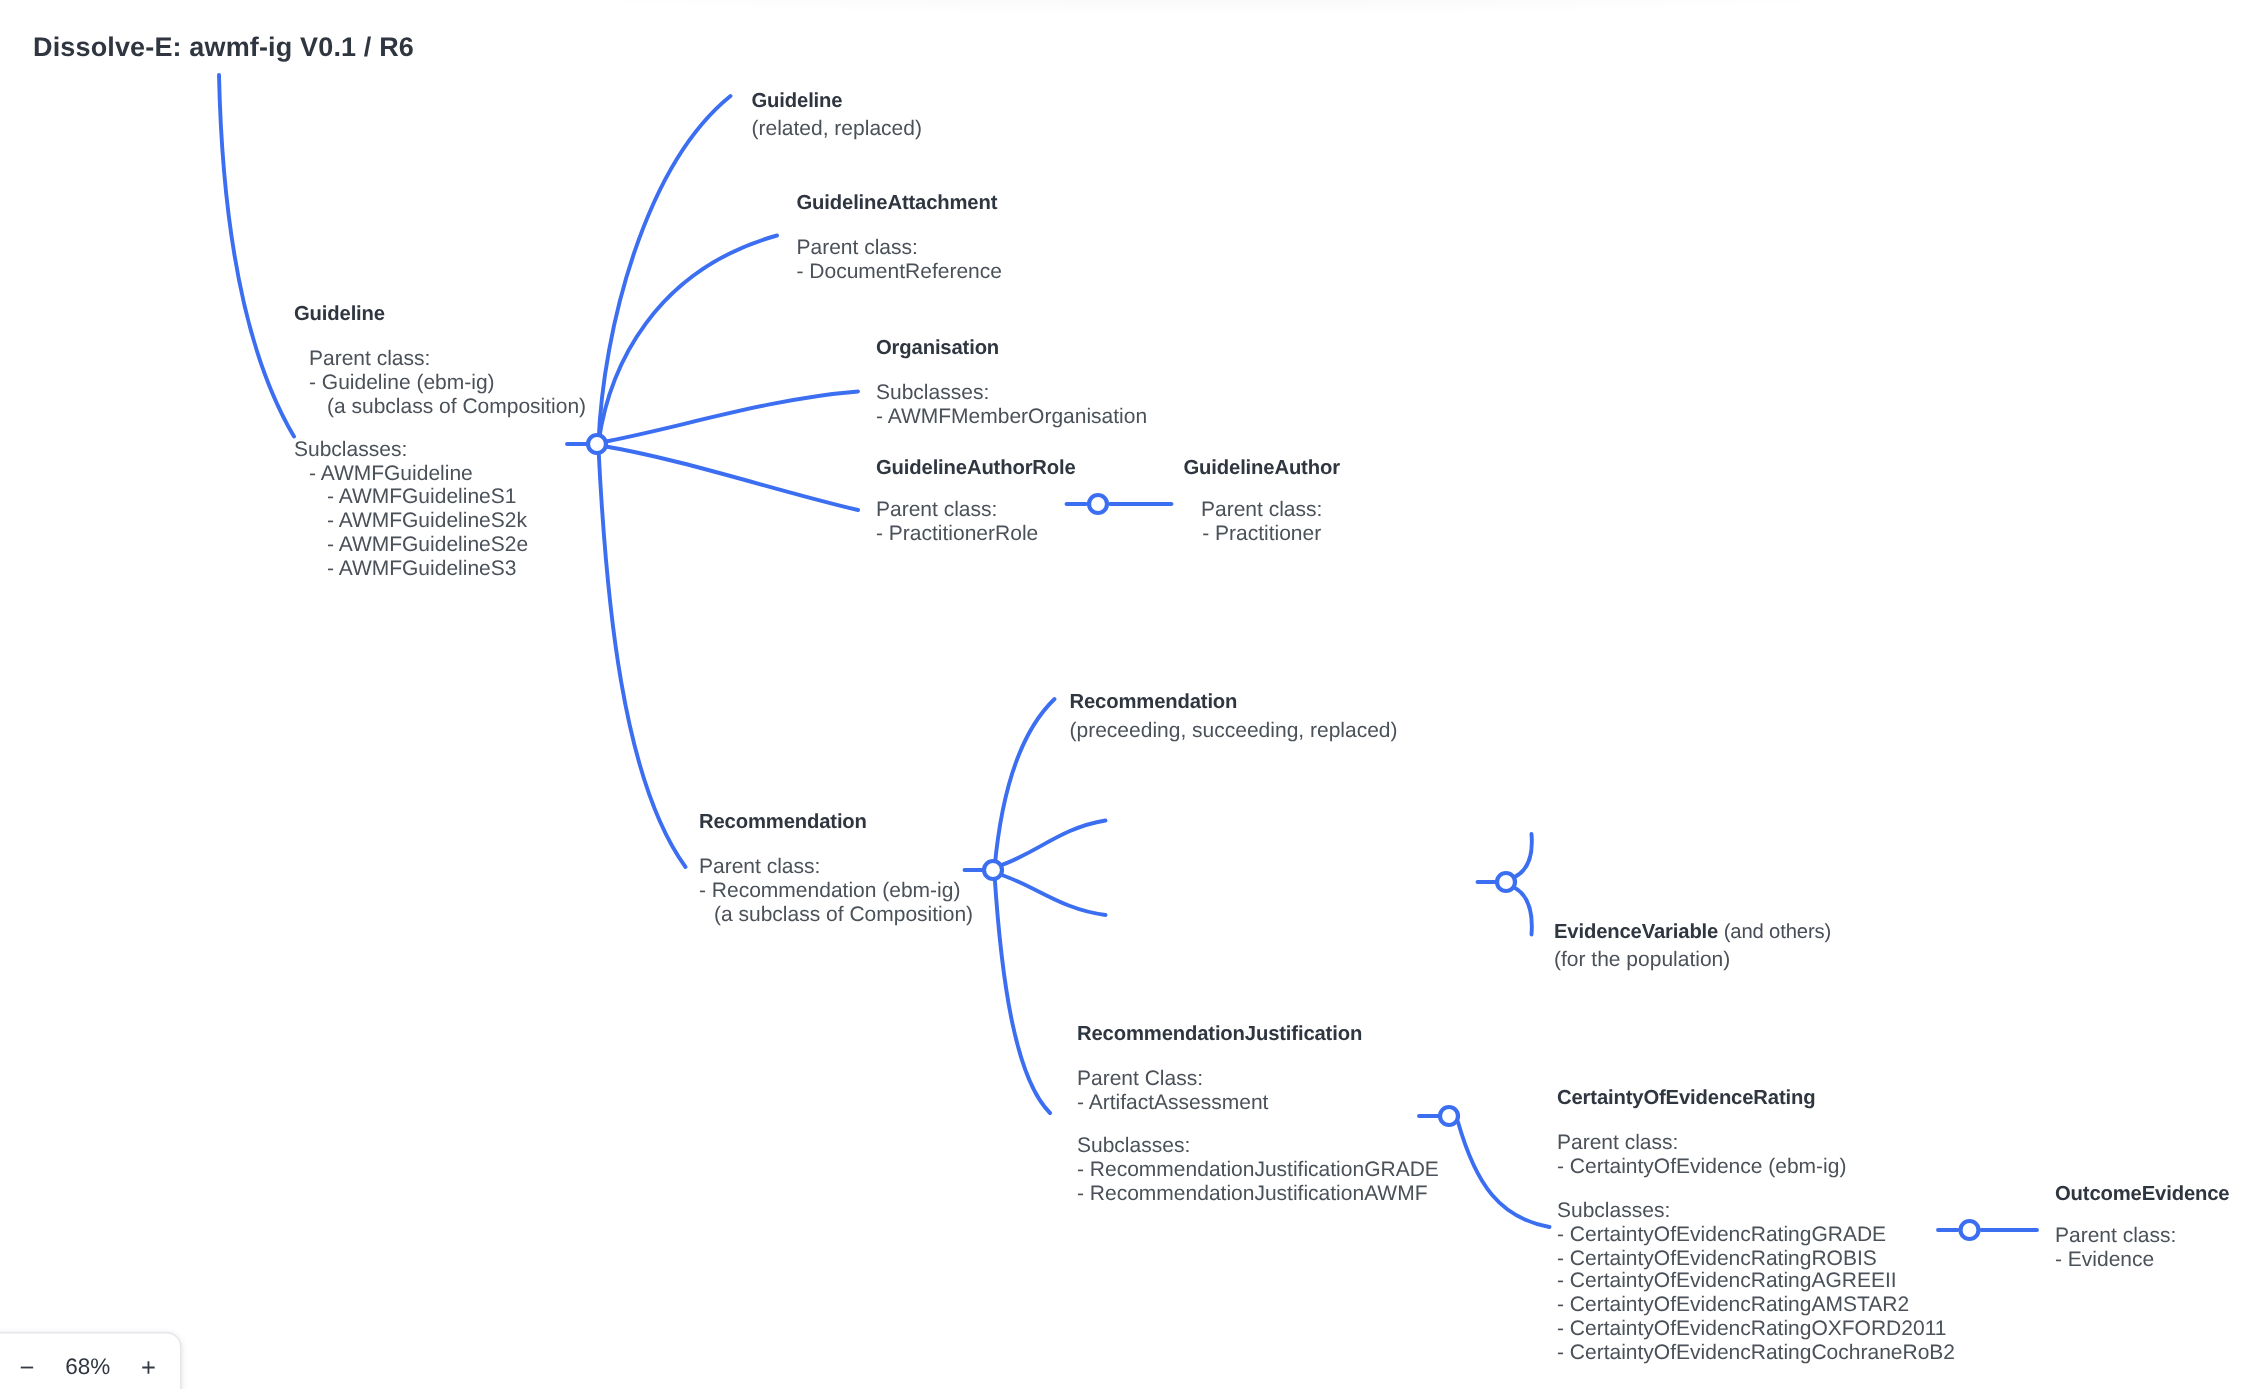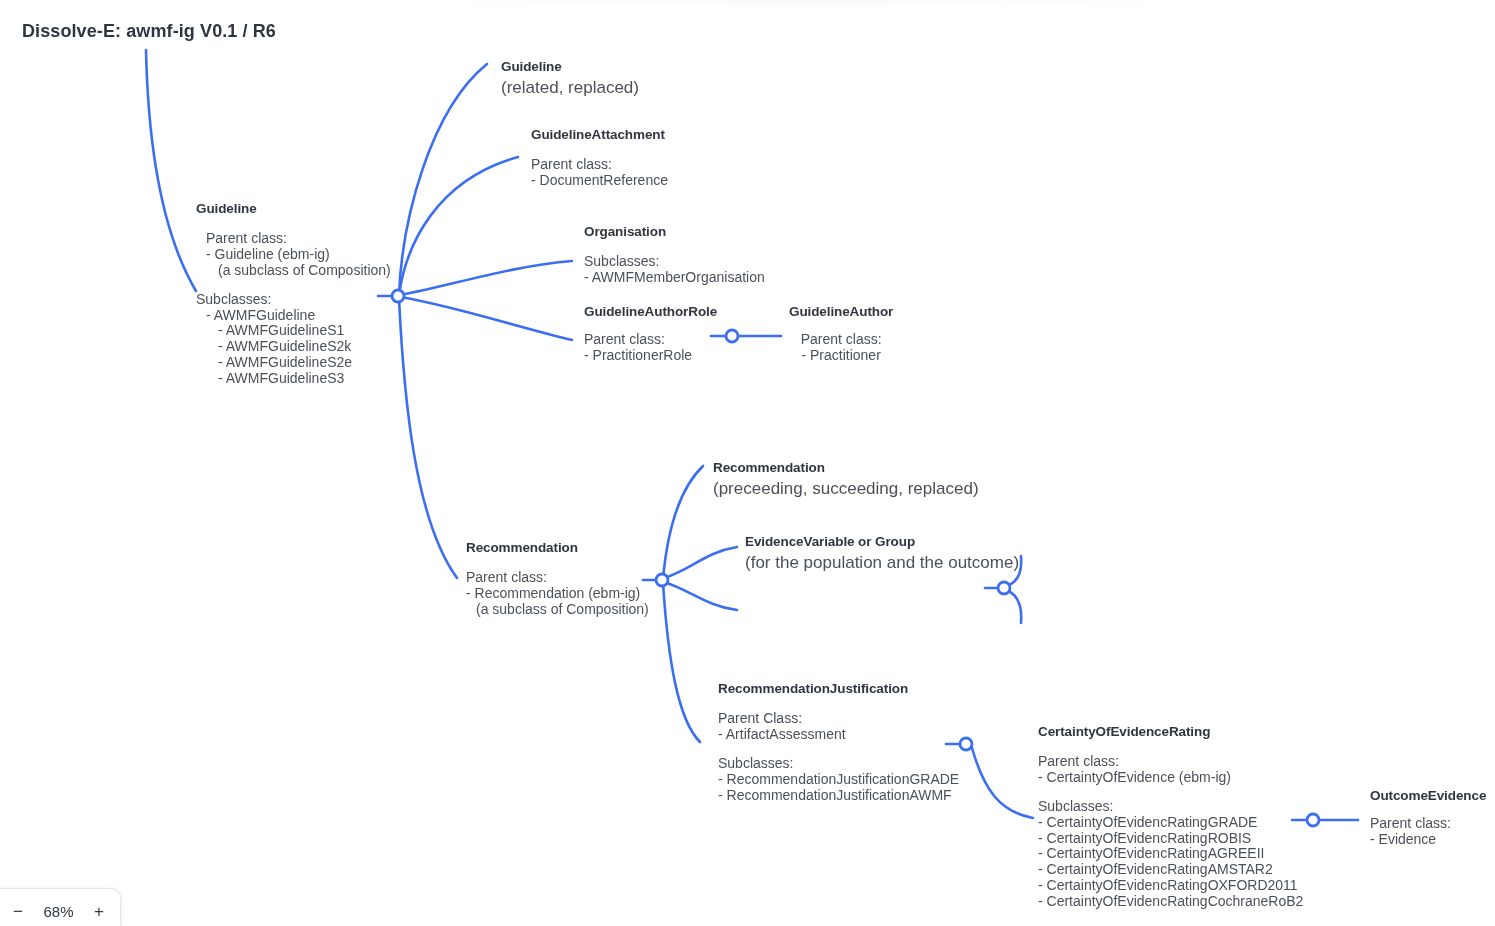--- a/index.html
+++ b/index.html
@@ -39,21 +39,21 @@
     font-weight: bold;
     color: #2f3640;
     letter-spacing: -0.1px;
     line-height: 1.25;
   }
   .n-title .soft {
     font-weight: normal;
     color: #474d57;
   }
   .n-sub {
-    font-size: 17px;
+    font-size: 14px;
     font-weight: normal;
     color: #4b5159;
     line-height: 1.25;
     margin-top: 1px;
   }
   .n-body {
     font-size: 14px;
     color: #4b5159;
     line-height: 15.9px;
     margin-top: 13px;
@@ -222,27 +222,27 @@
       <div>- Recommendation (ebm-ig)</div>
       <div class="indent1">(a subclass of Composition)</div>
     </div>
   </div>
 
   <div class="node" style="left:713px; top:460px;">
     <div class="n-title">Recommendation</div>
     <div class="n-sub">(preceeding, succeeding, replaced)</div>
   </div>
 
-  <div class="node" style="left:745px; top:534px;">
-    <div class="n-title">EvidenceVariable or Group</div>
-    <div class="n-sub">(for the population and the outcome)</div>
-  </div>
-
-
-
+
+
+
+  <div class="node" style="left:1036px; top:613px;">
+    <div class="n-title"><span>EvidenceVariable</span><span class="soft"> (and others)</span></div>
+    <div class="n-sub">(for the population)</div>
+  </div>
 
   <div class="node" style="left:718px; top:681px;">
     <div class="n-title">RecommendationJustification</div>
     <div class="n-body">
       <div>Parent Class:</div>
       <div>- ArtifactAssessment</div>
       <div class="gap"></div>
       <div>Subclasses:</div>
       <div>- RecommendationJustificationGRADE</div>
       <div>- RecommendationJustificationAWMF</div>

